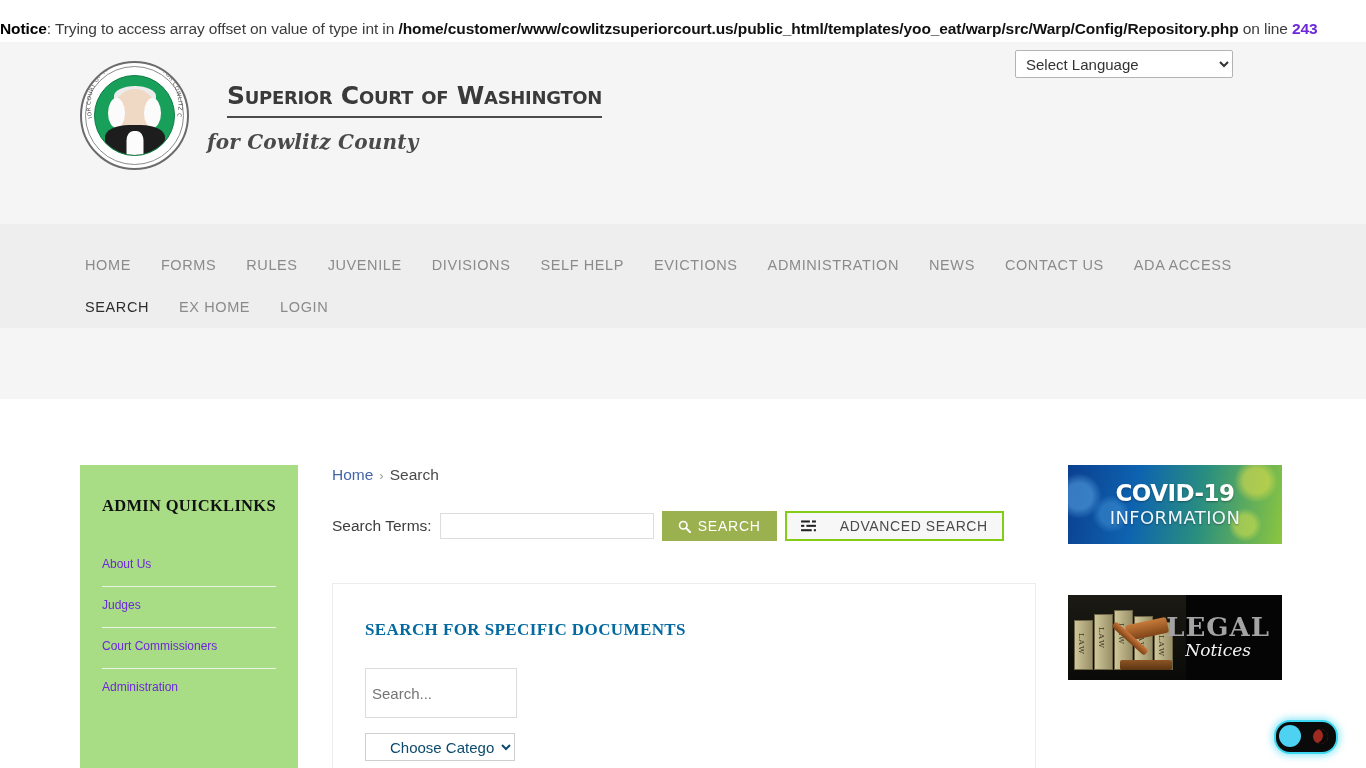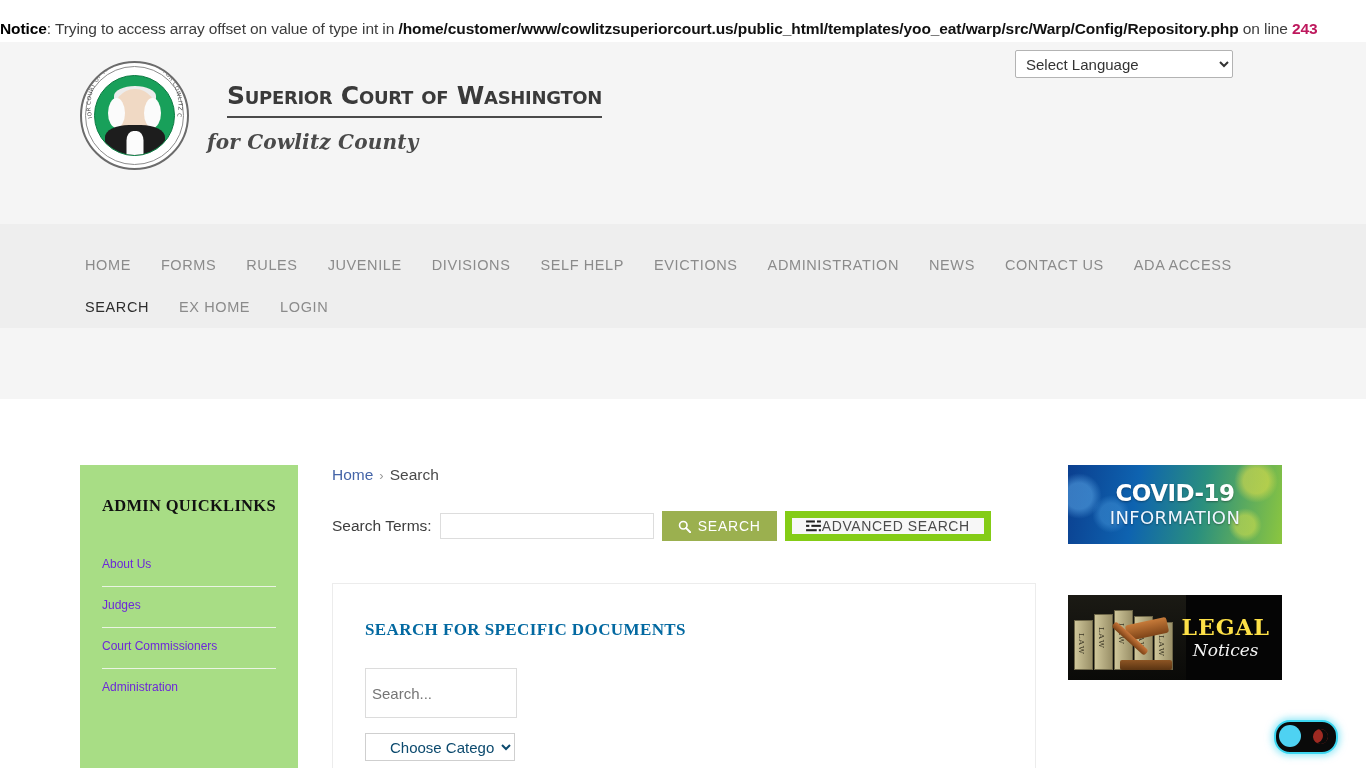--- a/index.html
+++ b/index.html
@@ -18,21 +18,21 @@
   
   .php-notice {
     padding: 16px 0 0 0;
     font-size: 15.5px;
     line-height: 26px;
     color: #3d3d3d;
     letter-spacing: -0.1px;
   }
   .php-notice b { color: #000; font-weight: bold; }
   .php-notice .path { font-weight: bold; color: #111; }
-  .php-notice .lineno { font-weight: bold; color: #be185d; }
+  .php-notice .lineno { font-weight: bold; color: #6d28d9; }
 
   
   .header {
     background: #f5f5f5;
     height: 182px;
     position: relative;
   }
   .header-inner {
     width: 1226px;
     margin: 0 auto;
@@ -288,29 +288,29 @@
     margin-left: 8px;
     display: inline-flex;
     align-items: center;
     gap: 7px;
     cursor: pointer;
     font-family: "Liberation Sans", sans-serif;
   }
   .btn-adv {
     background: #f7f7f7;
     color: #4b4b4b;
-    border: 7px solid #84cc16;
+    border: 2px solid #84cc16;
     font-size: 14px;
     letter-spacing: 0.6px;
     height: 30px;
     padding: 0 14px;
     margin-left: 8px;
     display: inline-flex;
     align-items: center;
-    gap: 1px;
+    gap: 24px;
     cursor: pointer;
     font-family: "Liberation Sans", sans-serif;
   }
   .panel {
     margin-top: 42px;
     border: 1px solid #ececec;
     border-bottom: none;
     padding: 36px 32px 10px 32px;
     background: #fff;
     min-height: 150px;
@@ -453,22 +453,22 @@
   .legal-txt {
     position: absolute;
     right: 12px;
     top: 50%;
     transform: translateY(-50%);
     text-align: center;
   }
   .legal-l1 {
     font-family: "DejaVu Serif", serif;
     font-weight: bold;
-    font-size: 22px;
-    color: #fde047;
+    font-size: 26px;
+    color: #a3a3a3;
     letter-spacing: 1px;
     line-height: 24px;
   }
   .legal-l2 {
     font-family: "DejaVu Serif", serif;
     font-style: italic;
     font-size: 17px;
     color: #f4f4f4;
     line-height: 21px;
     margin-top: 1px;

